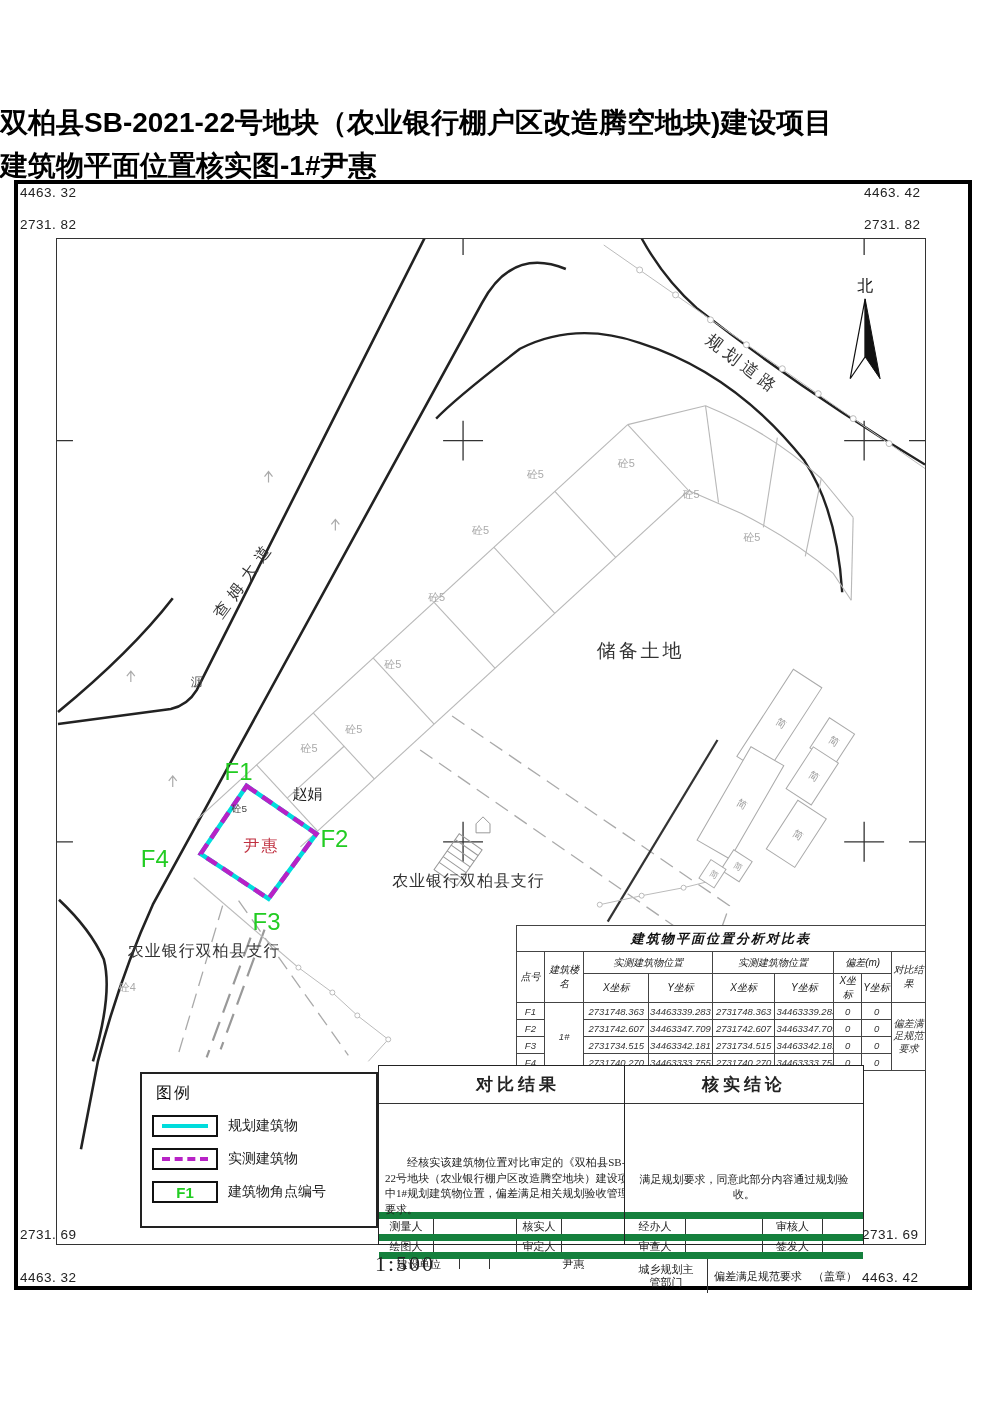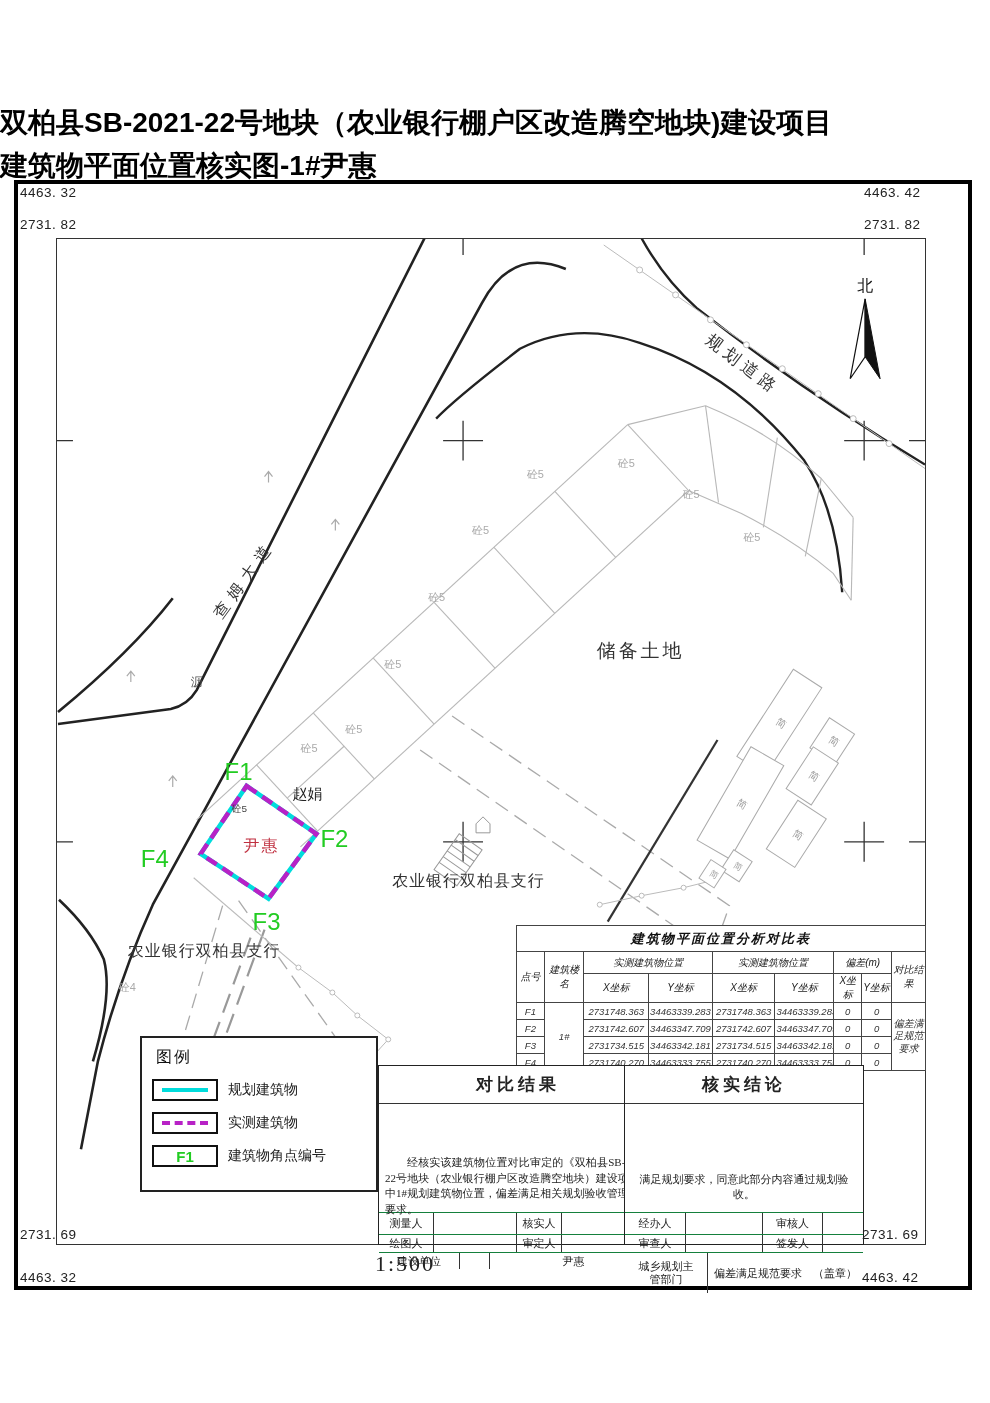--- a/index.html
+++ b/index.html
@@ -26,27 +26,27 @@
   .btable{position:absolute;top:1065px;background:#fff;z-index:10;box-sizing:border-box;
           border:1.5px solid #222;}
   .bt-left{left:378px;width:280px;height:180px;}
   .bt-right{left:624px;width:240px;height:180px;}
   .bt-header{height:38px;line-height:38px;text-align:center;font-size:17px;font-weight:600;
              letter-spacing:4px;color:#222;border-bottom:1px solid #333;box-sizing:border-box;}
   .bt-body{height:60px;box-sizing:border-box;font-family:"Liberation Serif",serif;
            font-size:11px;color:#222;margin-top:48px;}
   .bt-left .bt-body p{margin:0;padding:3px 6px 0 6px;text-indent:2em;line-height:1.42;text-align:justify;}
   .bt-right .bt-body p{margin:0;padding:20px 8px 0 8px;text-align:center;line-height:1.4;}
-  .prow{display:flex;border-top:1px solid #15803d;box-sizing:border-box;}
+  .prow{display:flex;border-top:7px solid #15803d;box-sizing:border-box;}
   .pcell{border-left:1px solid #333;box-sizing:border-box;display:flex;align-items:center;
          justify-content:center;font-size:11px;color:#222;text-align:center;line-height:1.15;
          overflow:hidden;}
   .pcell:first-child{border-left:none;}
   
-  .legend{position:absolute;left:140px;top:1036px;width:238px;height:156px;background:#fff;
+  .legend{position:absolute;left:140px;top:1072px;width:238px;height:156px;background:#fff;
           border:2px solid #222;box-sizing:border-box;z-index:10;}
   .legend-title{margin:9px 0 0 14px;font-size:16px;color:#111;letter-spacing:2px;}
   .l-item{display:flex;align-items:center;margin:11px 0 0 10px;}
   .l-sym{width:66px;height:22px;border:2.5px solid #111;display:flex;align-items:center;
          justify-content:center;box-sizing:border-box;background:#fff;flex:none;}
   .l-line-planned{width:46px;height:4px;}
   .l-line-measured{width:46px;height:0;border-top:4px dashed transparent;}
   .l-f1{font-size:15px;font-weight:600;}
   .l-label{margin-left:10px;font-size:14px;color:#222;}
   .scale{position:absolute;left:375px;top:1251px;width:240px;text-align:left;z-index:20;

